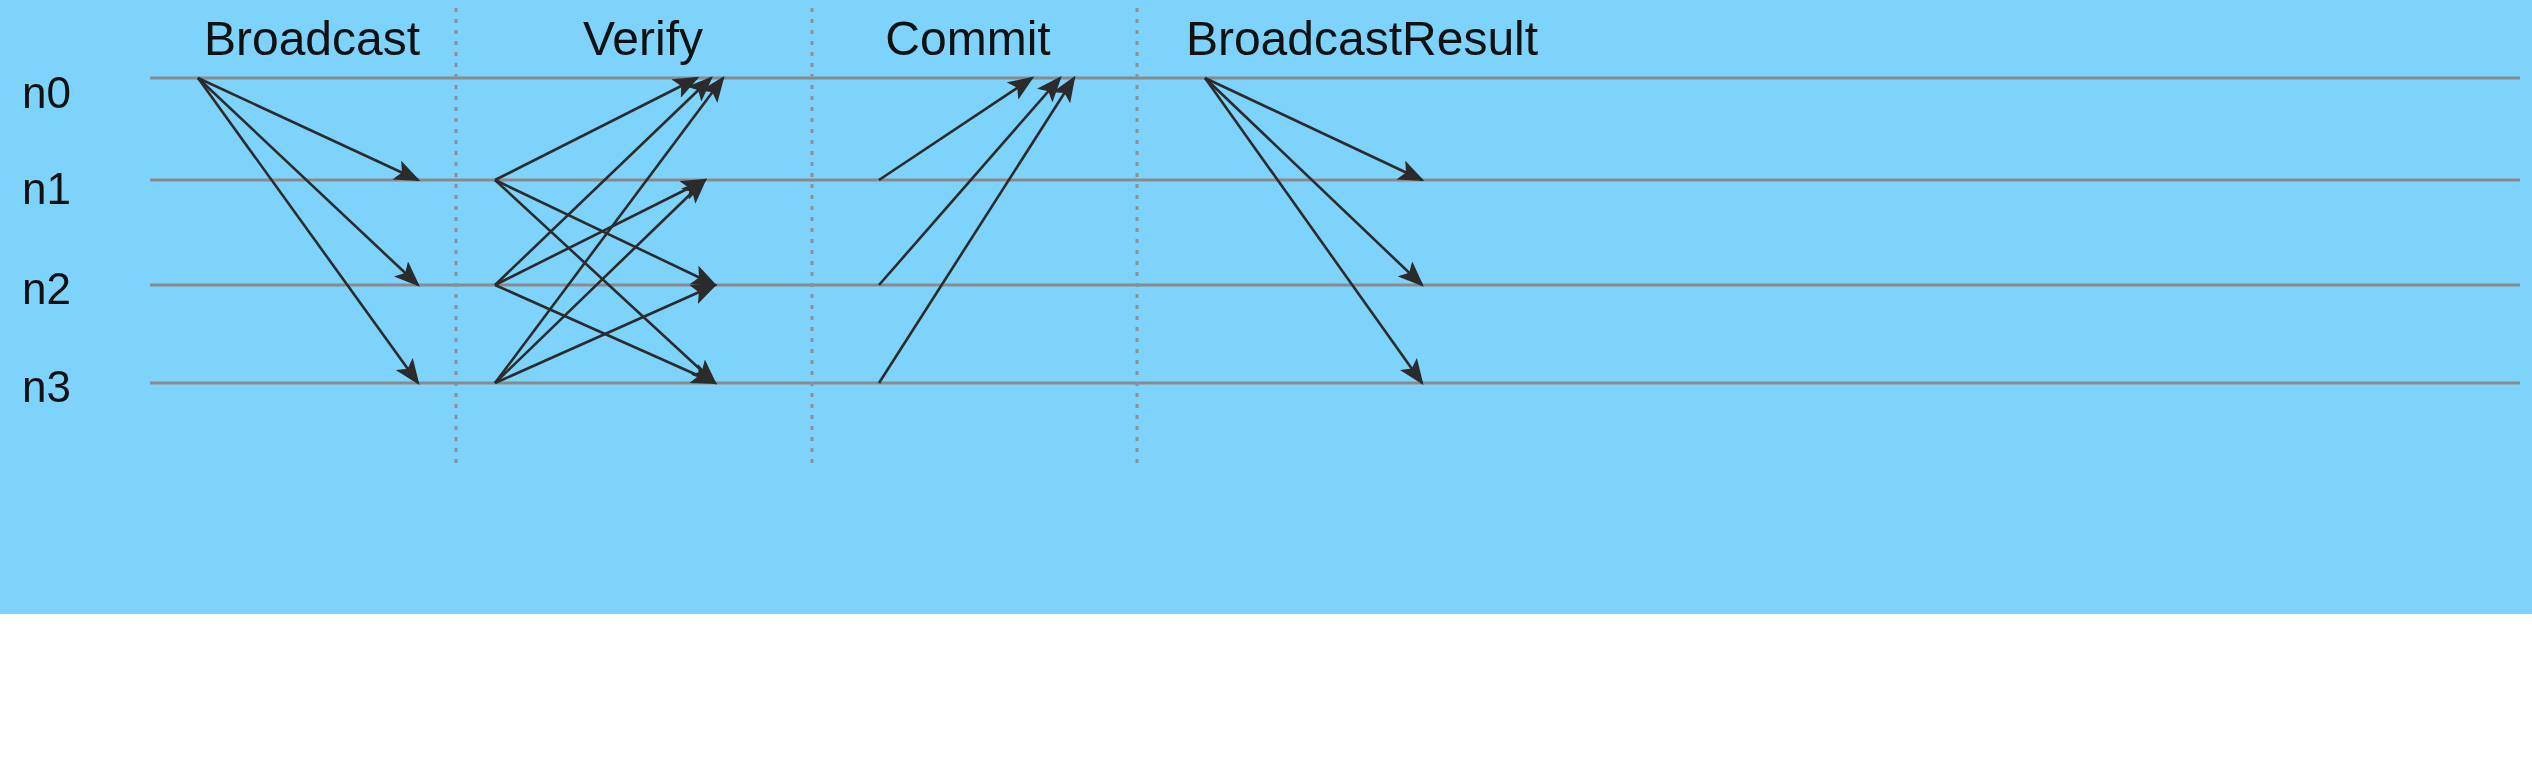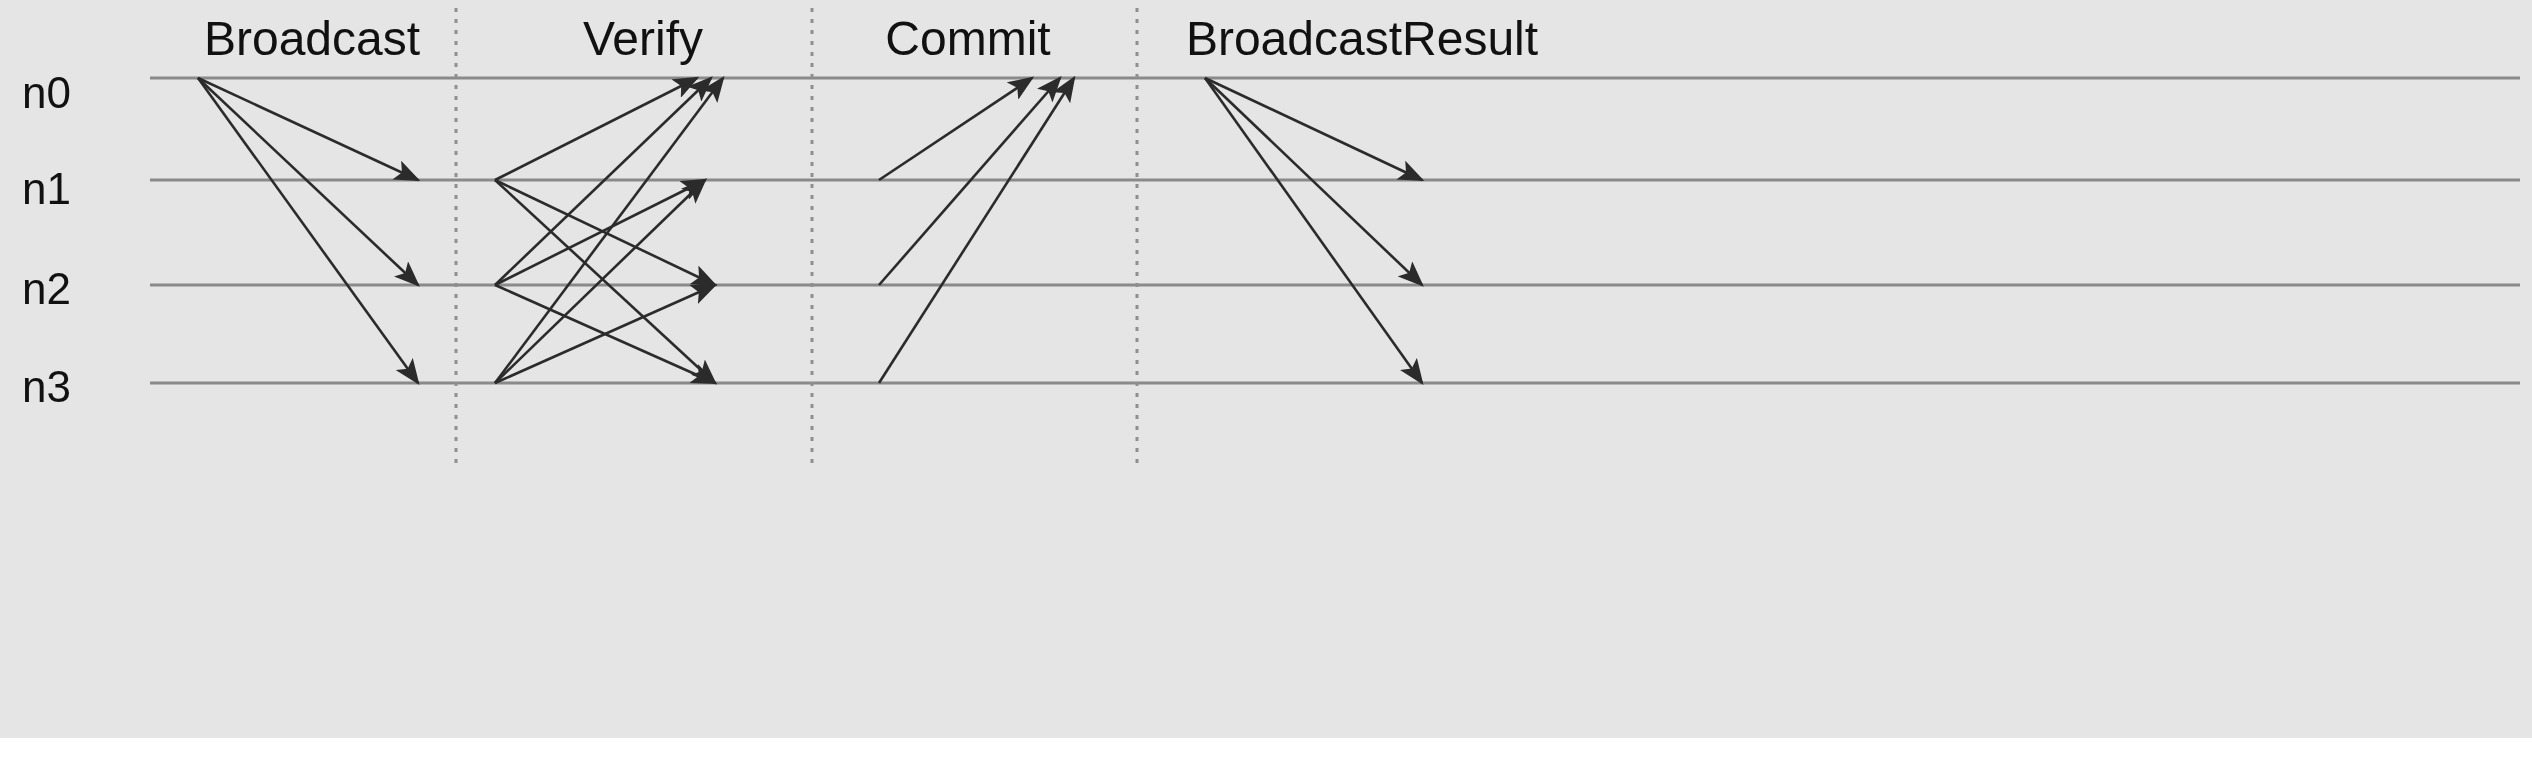--- a/index.html
+++ b/index.html
@@ -54,21 +54,21 @@
   }
   .msg-arrow {
     stroke: #2b2b2b;
     stroke-width: 2.6;
     fill: none;
   }
 </style>
 </head>
 <body>
 
-<div id="diagram-root" style="width: 2532px; height: 738px; background: #e5e5e5;">
+<div id="diagram-root" style="width: 2532px; height: 614px; background: #7dd3fc;">
   <svg id="diagram-svg" viewBox="0 0 2532 774" preserveAspectRatio="none">
     <defs>
       <marker id="arrowhead" markerWidth="10" markerHeight="8" refX="9" refY="4" orient="auto" markerUnits="strokeWidth">
         <path d="M 0 0 L 10 4 L 0 8 L 2.2 4 Z" fill="#2b2b2b"></path>
       </marker>
     </defs>
 
     <g id="lifelines-group">
         <line x1="150" y1="78" x2="2520" y2="78" class="lifeline" stroke="#8a8a8a"></line>
         <line x1="150" y1="180" x2="2520" y2="180" class="lifeline" stroke="#8a8a8a"></line>

